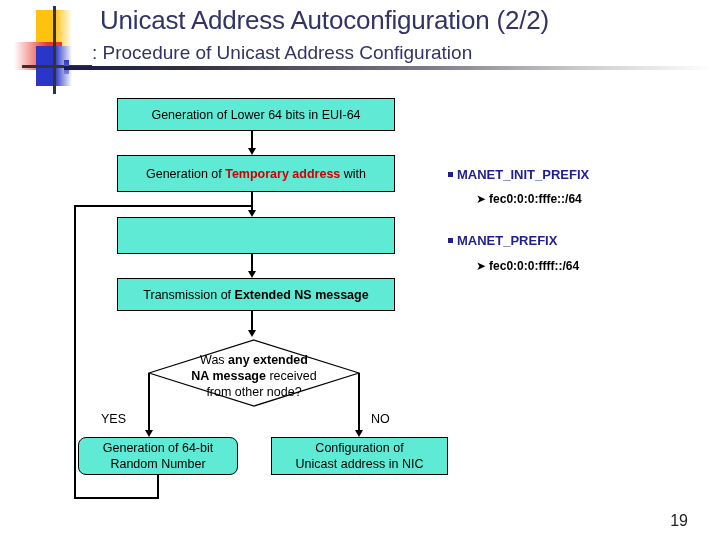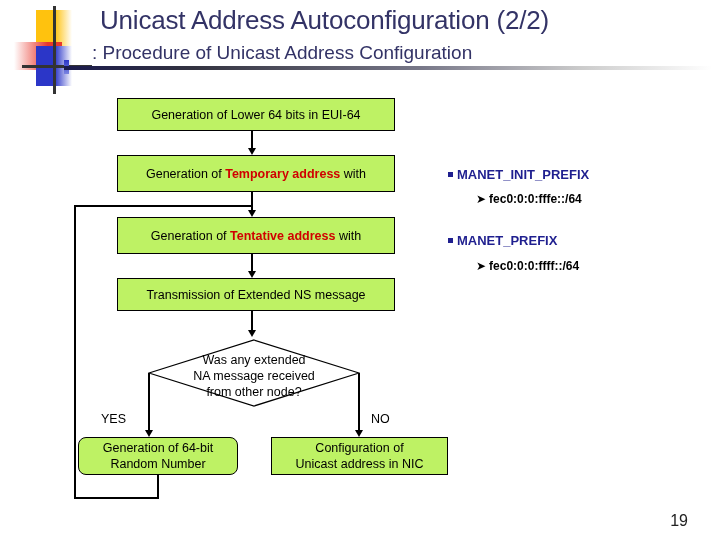--- a/index.html
+++ b/index.html
@@ -56,35 +56,35 @@
   }
   #rule-cap {
     position: absolute; left: 64px; top: 60px; width: 5px; height: 14px;
     background: linear-gradient(to bottom, #2B36C8, #7a84e0);
   }
 
   
   .box {
     position: absolute;
     border: 1.5px solid #000000;
-    background: #bef264;
+    background: #5eead4;
     box-sizing: border-box;
     display: flex;
     flex-direction: column;
     align-items: center;
     justify-content: center;
     text-align: center;
     font-size: 12.5px;
     line-height: 16px;
     color: #000000;
   }
   .box .ln { white-space: nowrap; }
   .red-em { color: #D00000; font-weight: bold; }
   .blue-em { color: #0070D0; font-weight: bold; }
-  .bold-em { font-weight: normal; color: #000000; }
+  .bold-em { font-weight: bold; color: #000000; }
 
   .vline {
     position: absolute;
     width: 2px;
     background: #000000;
   }
   .hline {
     position: absolute;
     height: 2px;
     background: #000000;
@@ -171,21 +171,20 @@
 <div class="arrowhead" style="left:248px; top:148px;"></div>
 
 <div class="box" id="n-box2" style="left:117px; top:155px; width:278px; height:37px;">
   <div class="ln"><span>Generation of </span><span class="red-em">Temporary address</span><span>  with</span></div>
 </div>
 
 <div class="vline" style="left:251px; top:192px; height:22px;"></div>
 <div class="arrowhead" style="left:248px; top:210px;"></div>
 
 <div class="box" id="n-box3" style="left:117px; top:217px; width:278px; height:37px;">
-  <div class="ln"><span>Generation of </span><span class="red-em">Tentative address</span><span>  with</span></div>
 </div>
 
 <div class="vline" style="left:251px; top:254px; height:21px;"></div>
 <div class="arrowhead" style="left:248px; top:271px;"></div>
 
 <div class="box" id="n-box4" style="left:117px; top:278px; width:278px; height:33px;">
   <div class="ln"><span>Transmission of </span><span class="bold-em">Extended NS message</span></div>
 </div>
 
 <div class="vline" style="left:251px; top:311px; height:22px;"></div>

